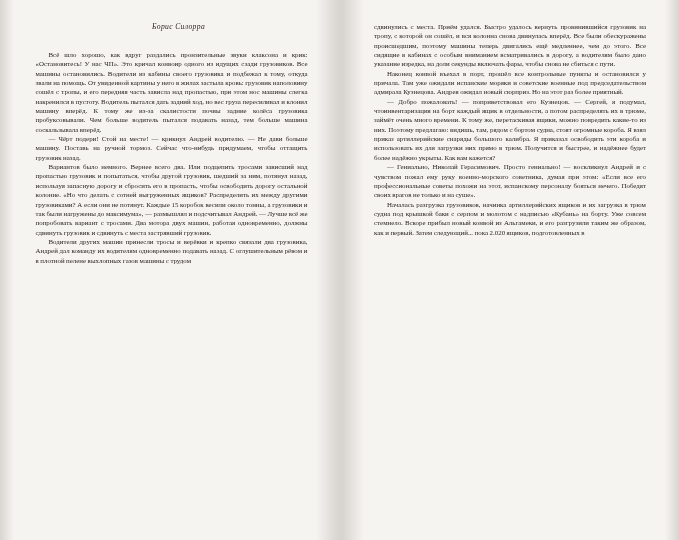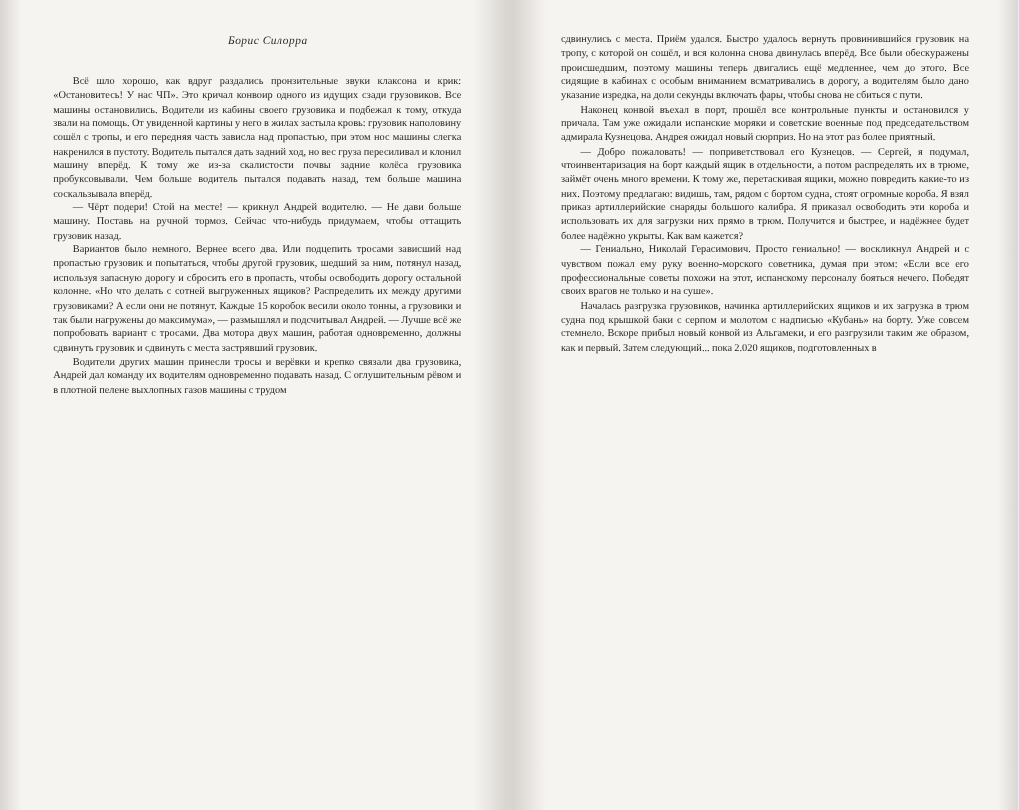--- a/index.html
+++ b/index.html
@@ -4,21 +4,21 @@
 <style>
   html, body {
     margin: 0;
     padding: 0;
     background: #ffffff;
   }
   .page-spread {
     position: relative;
     width: 679px;
     height: 540px;
-    background: #f0abfc;
+    background: #7dd3fc;
     overflow: hidden;
     font-family: "Liberation Serif", serif;
   }
   
   .paper-left, .paper-right {
     position: absolute;
     top: 0;
     height: 540px;
     background: #f6f4f1;
   }

